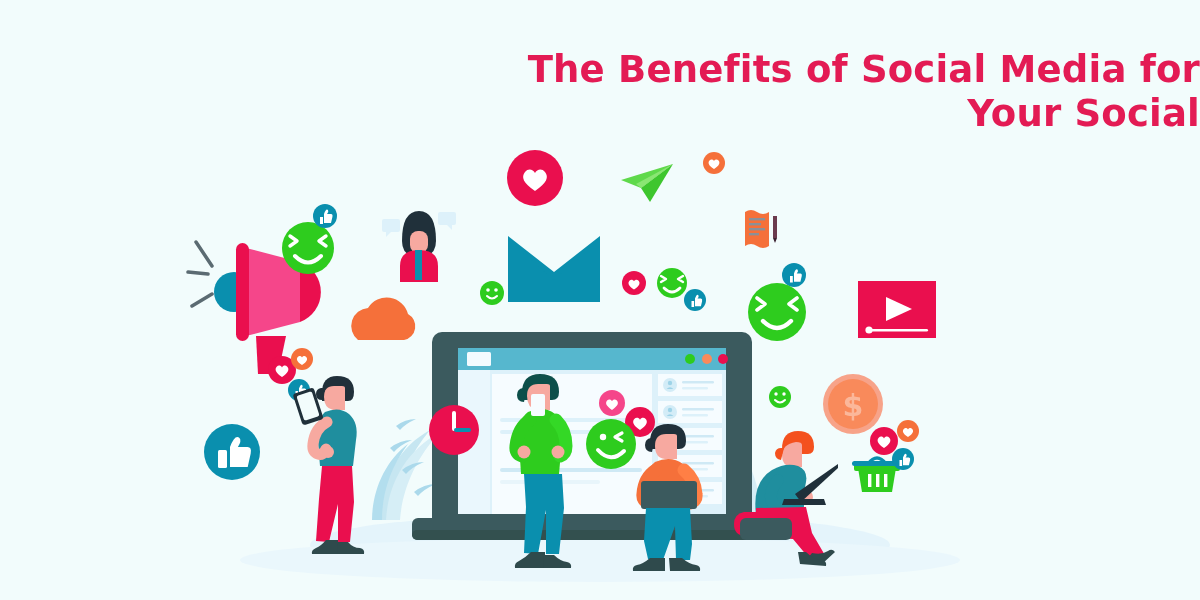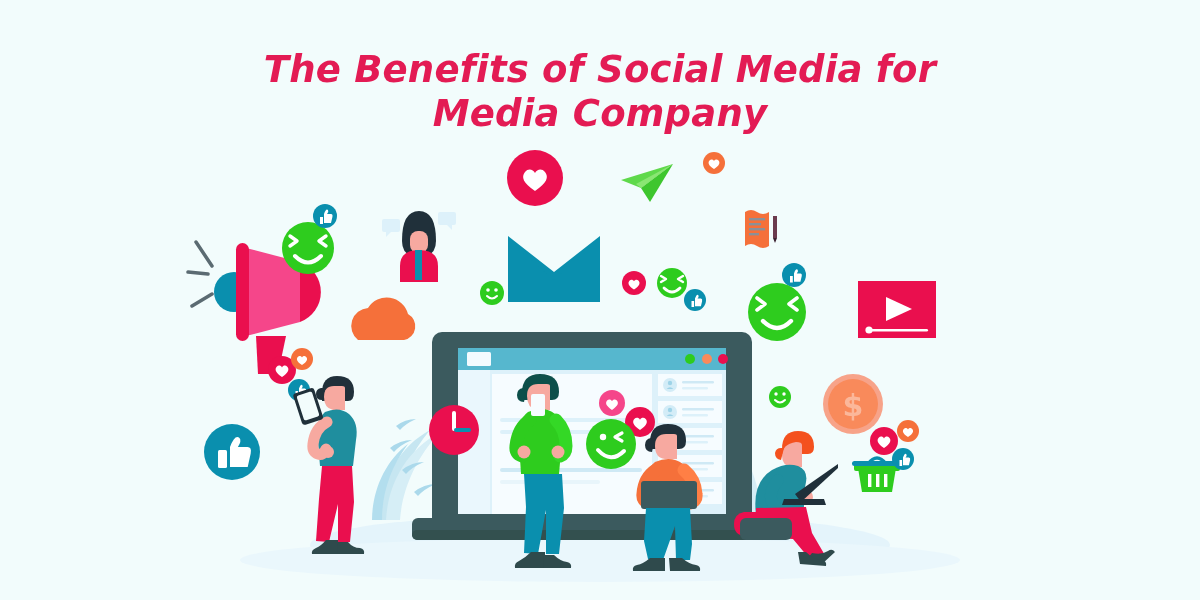--- a/index.html
+++ b/index.html
@@ -3,36 +3,35 @@
 <meta charset="utf-8">
 <style>
   html,body{margin:0;padding:0;}
   body{
     width:1200px;height:600px;overflow:hidden;
     font-family:"DejaVu Sans","Liberation Sans",sans-serif;
     background:#f2fcfc;
   }
   #stage{position:relative;width:1200px;height:600px;background:#f2fcfc;overflow:hidden;}
   #title{
-    position:absolute;left:0;top:48px;width:1200px;text-align:center;
+    position:absolute;left:0;top:48px;width:1200px;text-align:right;
     color:#e31b54;font-size:37px;font-weight:700;line-height:1.18;
     letter-spacing:.2px;
-    font-style:italic;
   }
   #title .l2{display:block;}
   svg.art{position:absolute;left:0;top:0;width:1200px;height:600px;}
 </style>
 </head>
 <body>
 
 <div id="stage">
 
   <div id="title">
     <span>The Benefits of Social Media for</span>
-    <span class="l2">Media Company</span>
+    <span class="l2">Your Social</span>
   </div>
 
   <svg class="art" viewBox="0 0 1200 600">
 
     <ellipse cx="600" cy="545" rx="290" ry="32" fill="#e4f4fb"></ellipse>
     <ellipse cx="600" cy="560" rx="360" ry="22" fill="#eaf7fc"></ellipse>
 
     <g opacity=".85">
       <path d="M378 520 C382 478 398 448 430 430 C408 456 396 488 394 520 Z" fill="#bfe3f0"></path>
       <path d="M386 520 C388 486 404 452 440 432 C414 460 402 492 400 520 Z" fill="#d2ecf5"></path>

